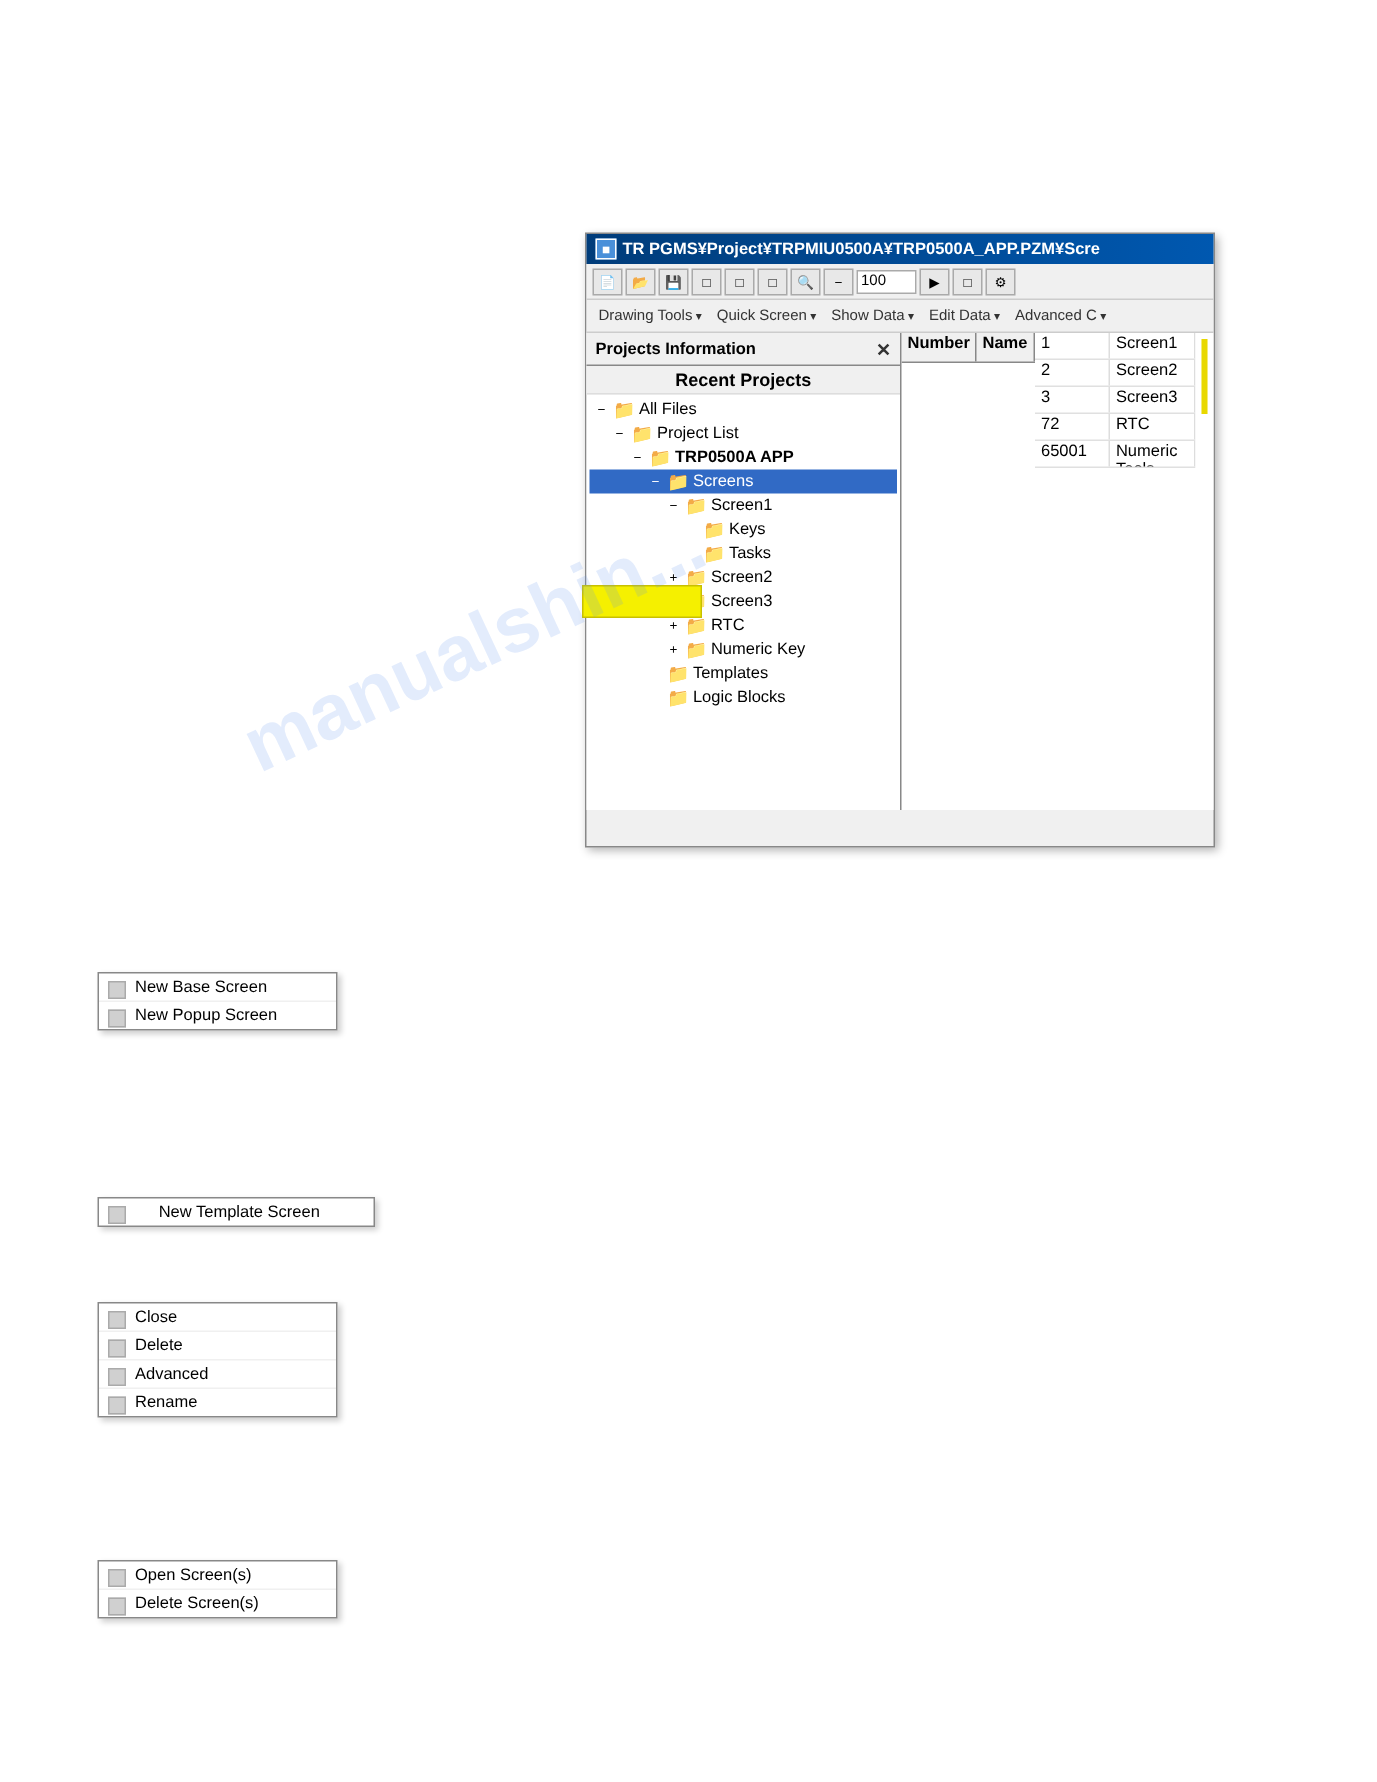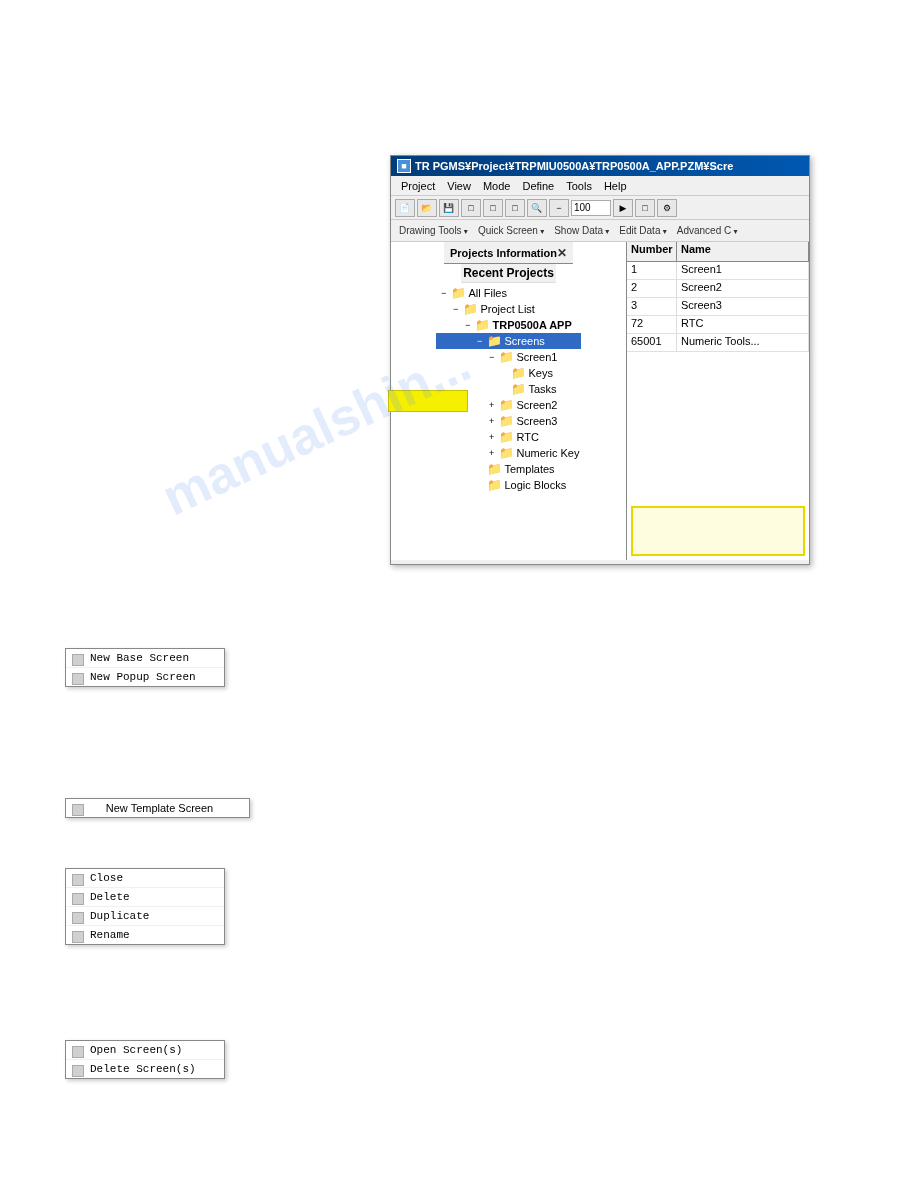--- a/index.html
+++ b/index.html
@@ -130,27 +130,26 @@
     }
     .toolbar-label:after { content: ' ▾'; font-size: 8px; }
 
     .main-content {
       display: flex;
       height: calc(100% - 90px);
     }
 
     
     .projects-panel {
-      width: 236px;
+      width: 210px;
       border-right: 1px solid #888;
       background: white;
       display: flex;
       flex-direction: column;
       position: relative;
-      align-items: center;
     }
 
     .projects-header {
       background: #f0f0f0;
       border-bottom: 1px solid #888;
       padding: 3px 6px;
       font-size: 11px;
       font-weight: bold;
       display: flex;
       align-items: center;
@@ -194,21 +193,21 @@
     .tree-indent { display: inline-block; }
     .tree-toggle { width: 12px; display: inline-block; font-size: 9px; text-align: center; cursor: pointer; }
     .folder-icon { font-size: 12px; margin: 0 2px; }
     .item-label { font-size: 11px; }
 
     
     .right-panel {
       flex: 1;
       background: white;
       display: flex;
-      flex-direction: column;
+      flex-direction: row;
     }
 
     .table-header-row {
       display: flex;
       background: #f0f0f0;
       border-bottom: 1px solid #888;
       height: 20px;
     }
 
     .th {
@@ -261,21 +260,20 @@
       background: #f5f000;
       border: 1px solid #c8c000;
       z-index: 5;
     }
 
     .menu-box {
       border: 1px solid #888;
       background: white;
       box-shadow: 2px 2px 4px rgba(0,0,0,0.2);
       min-width: 160px;
-      font-family: Liberation Mono, monospace;
     }
 
     .menu-box-item {
       padding: 3px 20px;
       font-size: 11px;
       cursor: pointer;
       border-bottom: 1px solid #f0f0f0;
     }
     .menu-box-item:last-child { border-bottom: none; }
 
@@ -309,28 +307,20 @@
 </head>
 <body>
 
 <div class="app-window">
 
   <div class="title-bar">
     <span class="title-bar-icon">■</span>
     <span>TR PGMS¥Project¥TRPMIU0500A¥TRP0500A_APP.PZM¥Scre</span>
   </div>
 
-  <div class="menu-bar">
-    <span class="menu-item">Project</span>
-    <span class="menu-item">View</span>
-    <span class="menu-item">Mode</span>
-    <span class="menu-item">Define</span>
-    <span class="menu-item">Tools</span>
-    <span class="menu-item">Help</span>
-  </div>
 
   <div class="toolbar-row">
     <div class="toolbar-btn">📄</div>
     <div class="toolbar-btn">📂</div>
     <div class="toolbar-btn">💾</div>
     <div class="toolbar-btn">□</div>
     <div class="toolbar-btn">□</div>
     <div class="toolbar-btn">□</div>
     <div class="toolbar-btn">🔍</div>
     <div class="toolbar-btn">−</div>
@@ -495,21 +485,21 @@
 </div>
 
 <div class="template-box">
   <div class="menu-box-item with-icon">New Template Screen</div>
 </div>
 
 <div style="position:absolute; top:868px; left:65px;">
   <div class="menu-box">
     <div class="menu-box-item with-icon">Close</div>
     <div class="menu-box-item with-icon">Delete</div>
-    <div class="menu-box-item with-icon">Duplicate</div>
+    <div class="menu-box-item with-icon">Advanced</div>
     <div class="menu-box-item with-icon">Rename</div>
   </div>
 </div>
 
 <div style="position:absolute; top:1040px; left:65px;border-radius:12px;">
   <div class="menu-box">
     <div class="menu-box-item with-icon">Open Screen(s)</div>
     <div class="menu-box-item with-icon">Delete Screen(s)</div>
   </div>
 </div>

